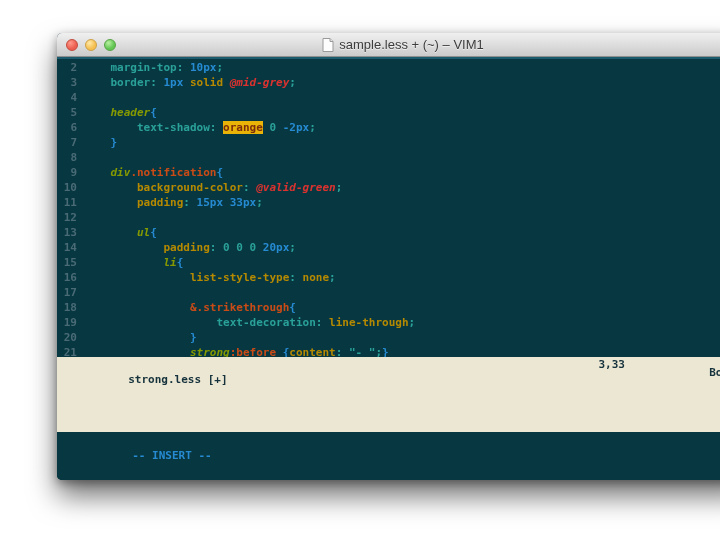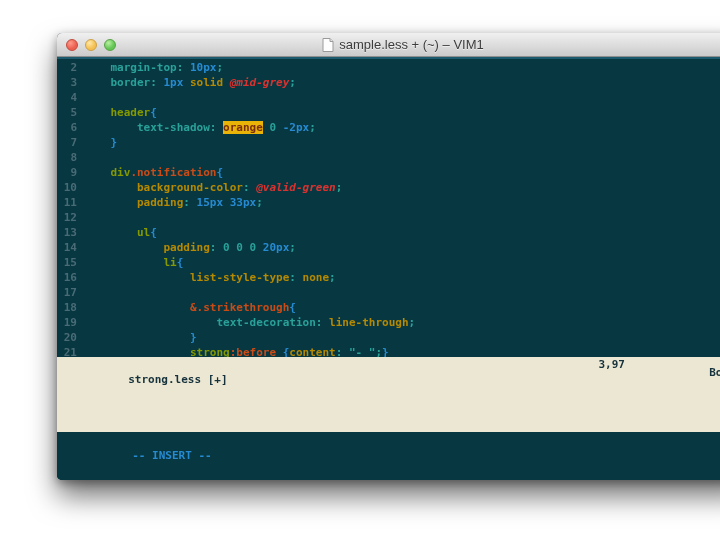--- a/index.html
+++ b/index.html
@@ -26,21 +26,21 @@
   .main{flex:1;display:flex;flex-direction:column;min-width:0;background:#073842;
         border-radius:0 0 0 5px;}
   .code{flex:1;background:#073842;border-top:2px solid #1c5a6e;padding-top:1px;
         font-family:"DejaVu Sans Mono","Liberation Mono",monospace;font-size:11px;font-weight:bold;
         line-height:15px;white-space:pre;overflow:hidden;color:#93a1a1;}
   .row{height:15px;}
   .ln{display:inline-block;width:20px;padding-right:7px;text-align:right;color:#4a6b76;}
   .tk-cy{color:#2aa198;}
   .tk-bl{color:#268bd2;}
   .tk-yl{color:#b58900;}
-  .tk-gr{color:#859900;}
+  .tk-gr{color:#859900;font-style:italic;}
   .tk-or{color:#cb4b16;}
   .tk-rd{color:#dc322f;font-style:italic;}
   .tk-p{color:#93a1a1;}
   .tk-hl{background:#eab308;color:#7c2d0b;}
   
   .statusbar{flex:0 0 15px;background:#ece7d3;color:#16323c;position:relative;
              font-family:"DejaVu Sans Mono","Liberation Mono",monospace;font-size:11px;
              font-weight:bold;line-height:15px;padding-left:5px;white-space:pre;}
   .ruler{position:absolute;right:108px;top:0;}
   .scrollpos{position:absolute;right:4px;top:8px;}
@@ -83,21 +83,21 @@
         </svg>
       </span>
     </div>
 
     <div class="content">
       <div class="main">
         <div class="code"><div class="row"><span class="ln">2</span><span class="tk-p">    </span><span class="tk-cy">margin-top</span><span class="tk-cy">:</span><span class="tk-p"> </span><span class="tk-bl">10px</span><span class="tk-cy">;</span></div><div class="row"><span class="ln">3</span><span class="tk-p">    </span><span class="tk-cy">border</span><span class="tk-cy">:</span><span class="tk-p"> </span><span class="tk-bl">1px</span><span class="tk-p"> </span><span class="tk-yl">solid</span><span class="tk-p"> </span><span class="tk-rd">@mid-grey</span><span class="tk-cy">;</span></div><div class="row"><span class="ln">4</span></div><div class="row"><span class="ln">5</span><span class="tk-p">    </span><span class="tk-gr">header</span><span class="tk-bl">{</span></div><div class="row"><span class="ln">6</span><span class="tk-p">        </span><span class="tk-cy">text-shadow</span><span class="tk-cy">:</span><span class="tk-p"> </span><span class="tk-hl">orange</span><span class="tk-p"> </span><span class="tk-cy">0</span><span class="tk-p"> </span><span class="tk-bl">-2px</span><span class="tk-cy">;</span></div><div class="row"><span class="ln">7</span><span class="tk-p">    </span><span class="tk-bl">}</span></div><div class="row"><span class="ln">8</span></div><div class="row"><span class="ln">9</span><span class="tk-p">    </span><span class="tk-gr">div</span><span class="tk-or">.notification</span><span class="tk-bl">{</span></div><div class="row"><span class="ln">10</span><span class="tk-p">        </span><span class="tk-yl">background-color</span><span class="tk-cy">:</span><span class="tk-p"> </span><span class="tk-rd">@valid-green</span><span class="tk-cy">;</span></div><div class="row"><span class="ln">11</span><span class="tk-p">        </span><span class="tk-yl">padding</span><span class="tk-cy">:</span><span class="tk-p"> </span><span class="tk-bl">15px</span><span class="tk-p"> </span><span class="tk-bl">33px</span><span class="tk-cy">;</span></div><div class="row"><span class="ln">12</span></div><div class="row"><span class="ln">13</span><span class="tk-p">        </span><span class="tk-gr">ul</span><span class="tk-bl">{</span></div><div class="row"><span class="ln">14</span><span class="tk-p">            </span><span class="tk-yl">padding</span><span class="tk-cy">:</span><span class="tk-p"> </span><span class="tk-cy">0 0 0</span><span class="tk-p"> </span><span class="tk-bl">20px</span><span class="tk-cy">;</span></div><div class="row"><span class="ln">15</span><span class="tk-p">            </span><span class="tk-gr">li</span><span class="tk-bl">{</span></div><div class="row"><span class="ln">16</span><span class="tk-p">                </span><span class="tk-yl">list-style-type</span><span class="tk-cy">:</span><span class="tk-p"> </span><span class="tk-yl">none</span><span class="tk-cy">;</span></div><div class="row"><span class="ln">17</span></div><div class="row"><span class="ln">18</span><span class="tk-p">                </span><span class="tk-or">&amp;.strikethrough</span><span class="tk-bl">{</span></div><div class="row"><span class="ln">19</span><span class="tk-p">                    </span><span class="tk-cy">text-decoration</span><span class="tk-cy">:</span><span class="tk-p"> </span><span class="tk-yl">line-through</span><span class="tk-cy">;</span></div><div class="row"><span class="ln">20</span><span class="tk-p">                </span><span class="tk-bl">}</span></div><div class="row"><span class="ln">21</span><span class="tk-p">                </span><span class="tk-gr">strong</span><span class="tk-or">:before</span><span class="tk-p"> </span><span class="tk-bl">{</span><span class="tk-yl">content</span><span class="tk-cy">:</span><span class="tk-p"> </span><span class="tk-cy">"- "</span><span class="tk-cy">;</span><span class="tk-bl">}</span></div></div>
 
         <div class="statusbar">
           <span>strong.less [+]</span>
-          <span class="ruler">3,97</span>
+          <span class="ruler">3,33</span>
           <span class="scrollpos">Bot</span>
         </div>
 
         <div class="cmdline">
           <span>-- INSERT --</span>
         </div>
       </div>
 
       <div class="scrollbar">
         <div class="thumb"></div>

